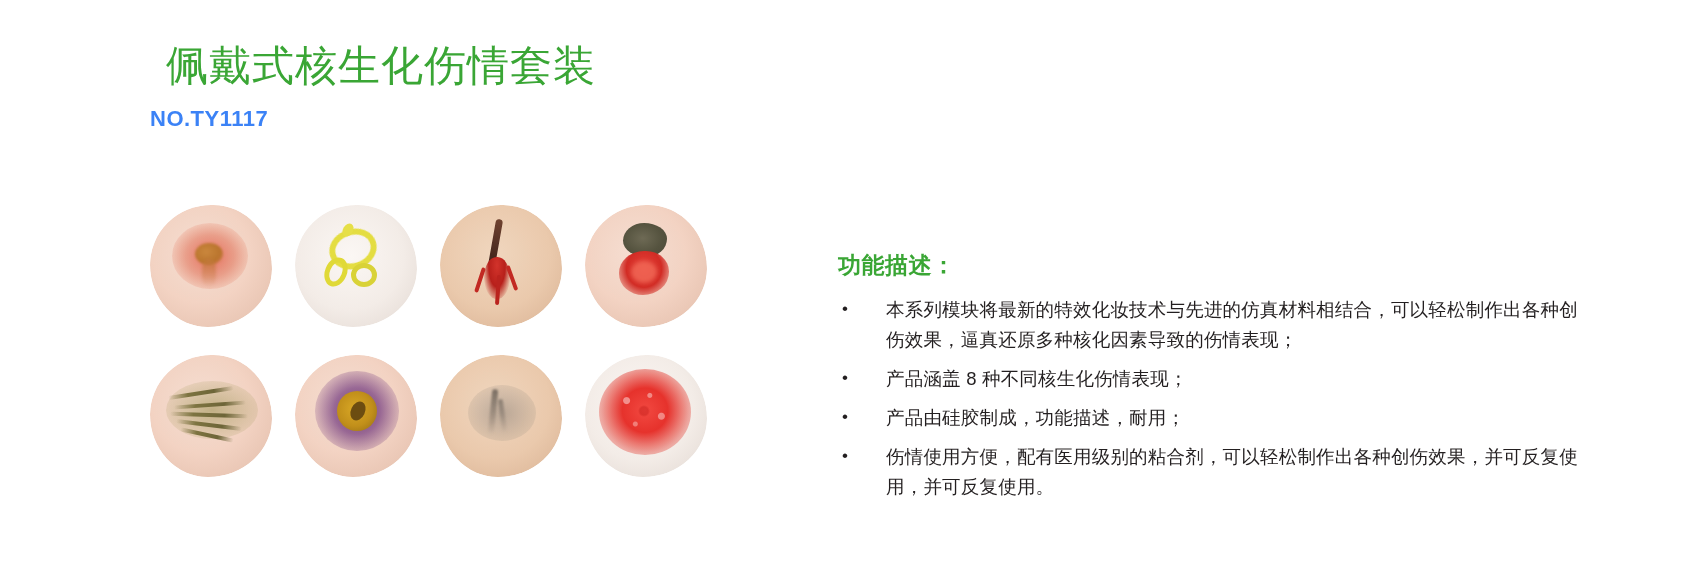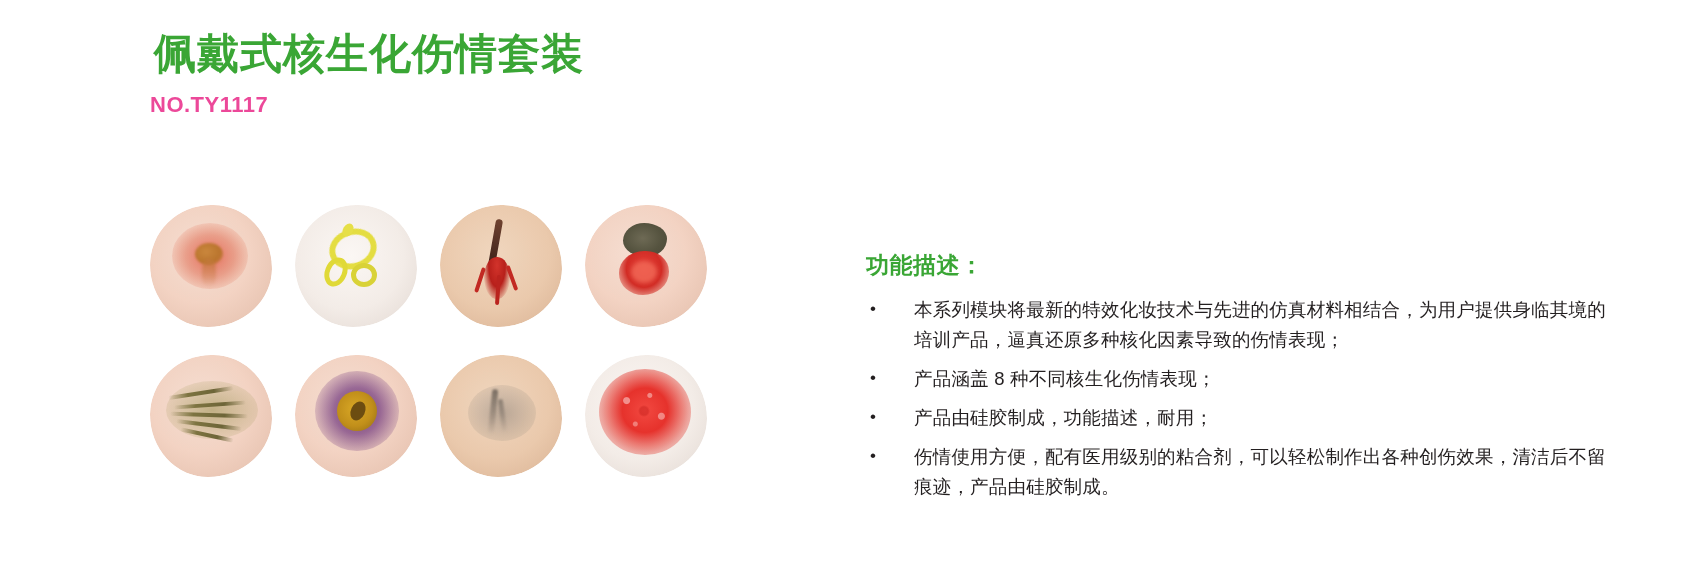--- a/index.html
+++ b/index.html
@@ -18,32 +18,32 @@
   }
 
   
   .page-header {
     position: absolute;
     left: 150px;
     top: 26px;
   }
   .product-title {
     font-size: 42px;
-    font-weight: bold;
+    font-weight: normal;
     color: #3aa635;
     letter-spacing: 1px;
     line-height: 1.15;
-    margin: 4px;
+    margin: 16px;
     white-space: nowrap;
   }
   .product-code {
     margin-top: 14px;
     font-size: 22px;
     font-weight: bold;
-    color: #ec4899;
+    color: #3b82f6;
     letter-spacing: 0.5px;
   }
 
   
   .gallery {
     position: absolute;
     left: 150px;
     top: 205px;
     width: 580px;
     display: grid;
@@ -164,21 +164,21 @@
       radial-gradient(circle at 20% 30%, rgba(255,255,255,0.45) 0 3px, transparent 4px),
       radial-gradient(circle at 60% 20%, rgba(255,255,255,0.4) 0 2px, transparent 3px),
       radial-gradient(circle at 80% 60%, rgba(255,255,255,0.4) 0 3px, transparent 4px),
       radial-gradient(circle at 35% 75%, rgba(255,255,255,0.35) 0 2px, transparent 3px),
       radial-gradient(circle at 50% 50%, rgba(180,20,18,0.35) 0 4px, transparent 6px);
     border-radius: 50%; }
 
   
   .description {
     position: absolute;
-    left: 866px;
+    left: 838px;
     top: 250px;
     width: 740px;
   }
   .desc-heading {
     font-size: 23px;
     font-weight: bold;
     color: #3aa635;
     margin: 0 0 14px 0;
     letter-spacing: 0.5px;
   }
@@ -279,28 +279,28 @@
     <div class="detail d2"></div>
   </div>
 
 </div>
 
 <div class="description">
   <div class="desc-heading">功能描述：</div>
   <ul class="bullet-list">
     <li class="bullet-item">
       <span class="bullet-dot">•</span>
-      <span class="bullet-text">本系列模块将最新的特效化妆技术与先进的仿真材料相结合，为用户提供身临其境的培训产品，逼真还原多种核化因素导致的伤情表现；</span>
+      <span class="bullet-text">本系列模块将最新的特效化妆技术与先进的仿真材料相结合，可以轻松制作出各种创伤效果，逼真还原多种核化因素导致的伤情表现；</span>
     </li>
     <li class="bullet-item">
       <span class="bullet-dot">•</span>
       <span class="bullet-text">产品涵盖 8 种不同核生化伤情表现；</span>
     </li>
     <li class="bullet-item">
       <span class="bullet-dot">•</span>
       <span class="bullet-text">产品由硅胶制成，功能描述，耐用；</span>
     </li>
     <li class="bullet-item">
       <span class="bullet-dot">•</span>
-      <span class="bullet-text">伤情使用方便，配有医用级别的粘合剂，可以轻松制作出各种创伤效果，清洁后不留痕迹，产品由硅胶制成。</span>
+      <span class="bullet-text">伤情使用方便，配有医用级别的粘合剂，可以轻松制作出各种创伤效果，并可反复使用，并可反复使用。</span>
     </li>
   </ul>
 </div>
 
 </body></html>

